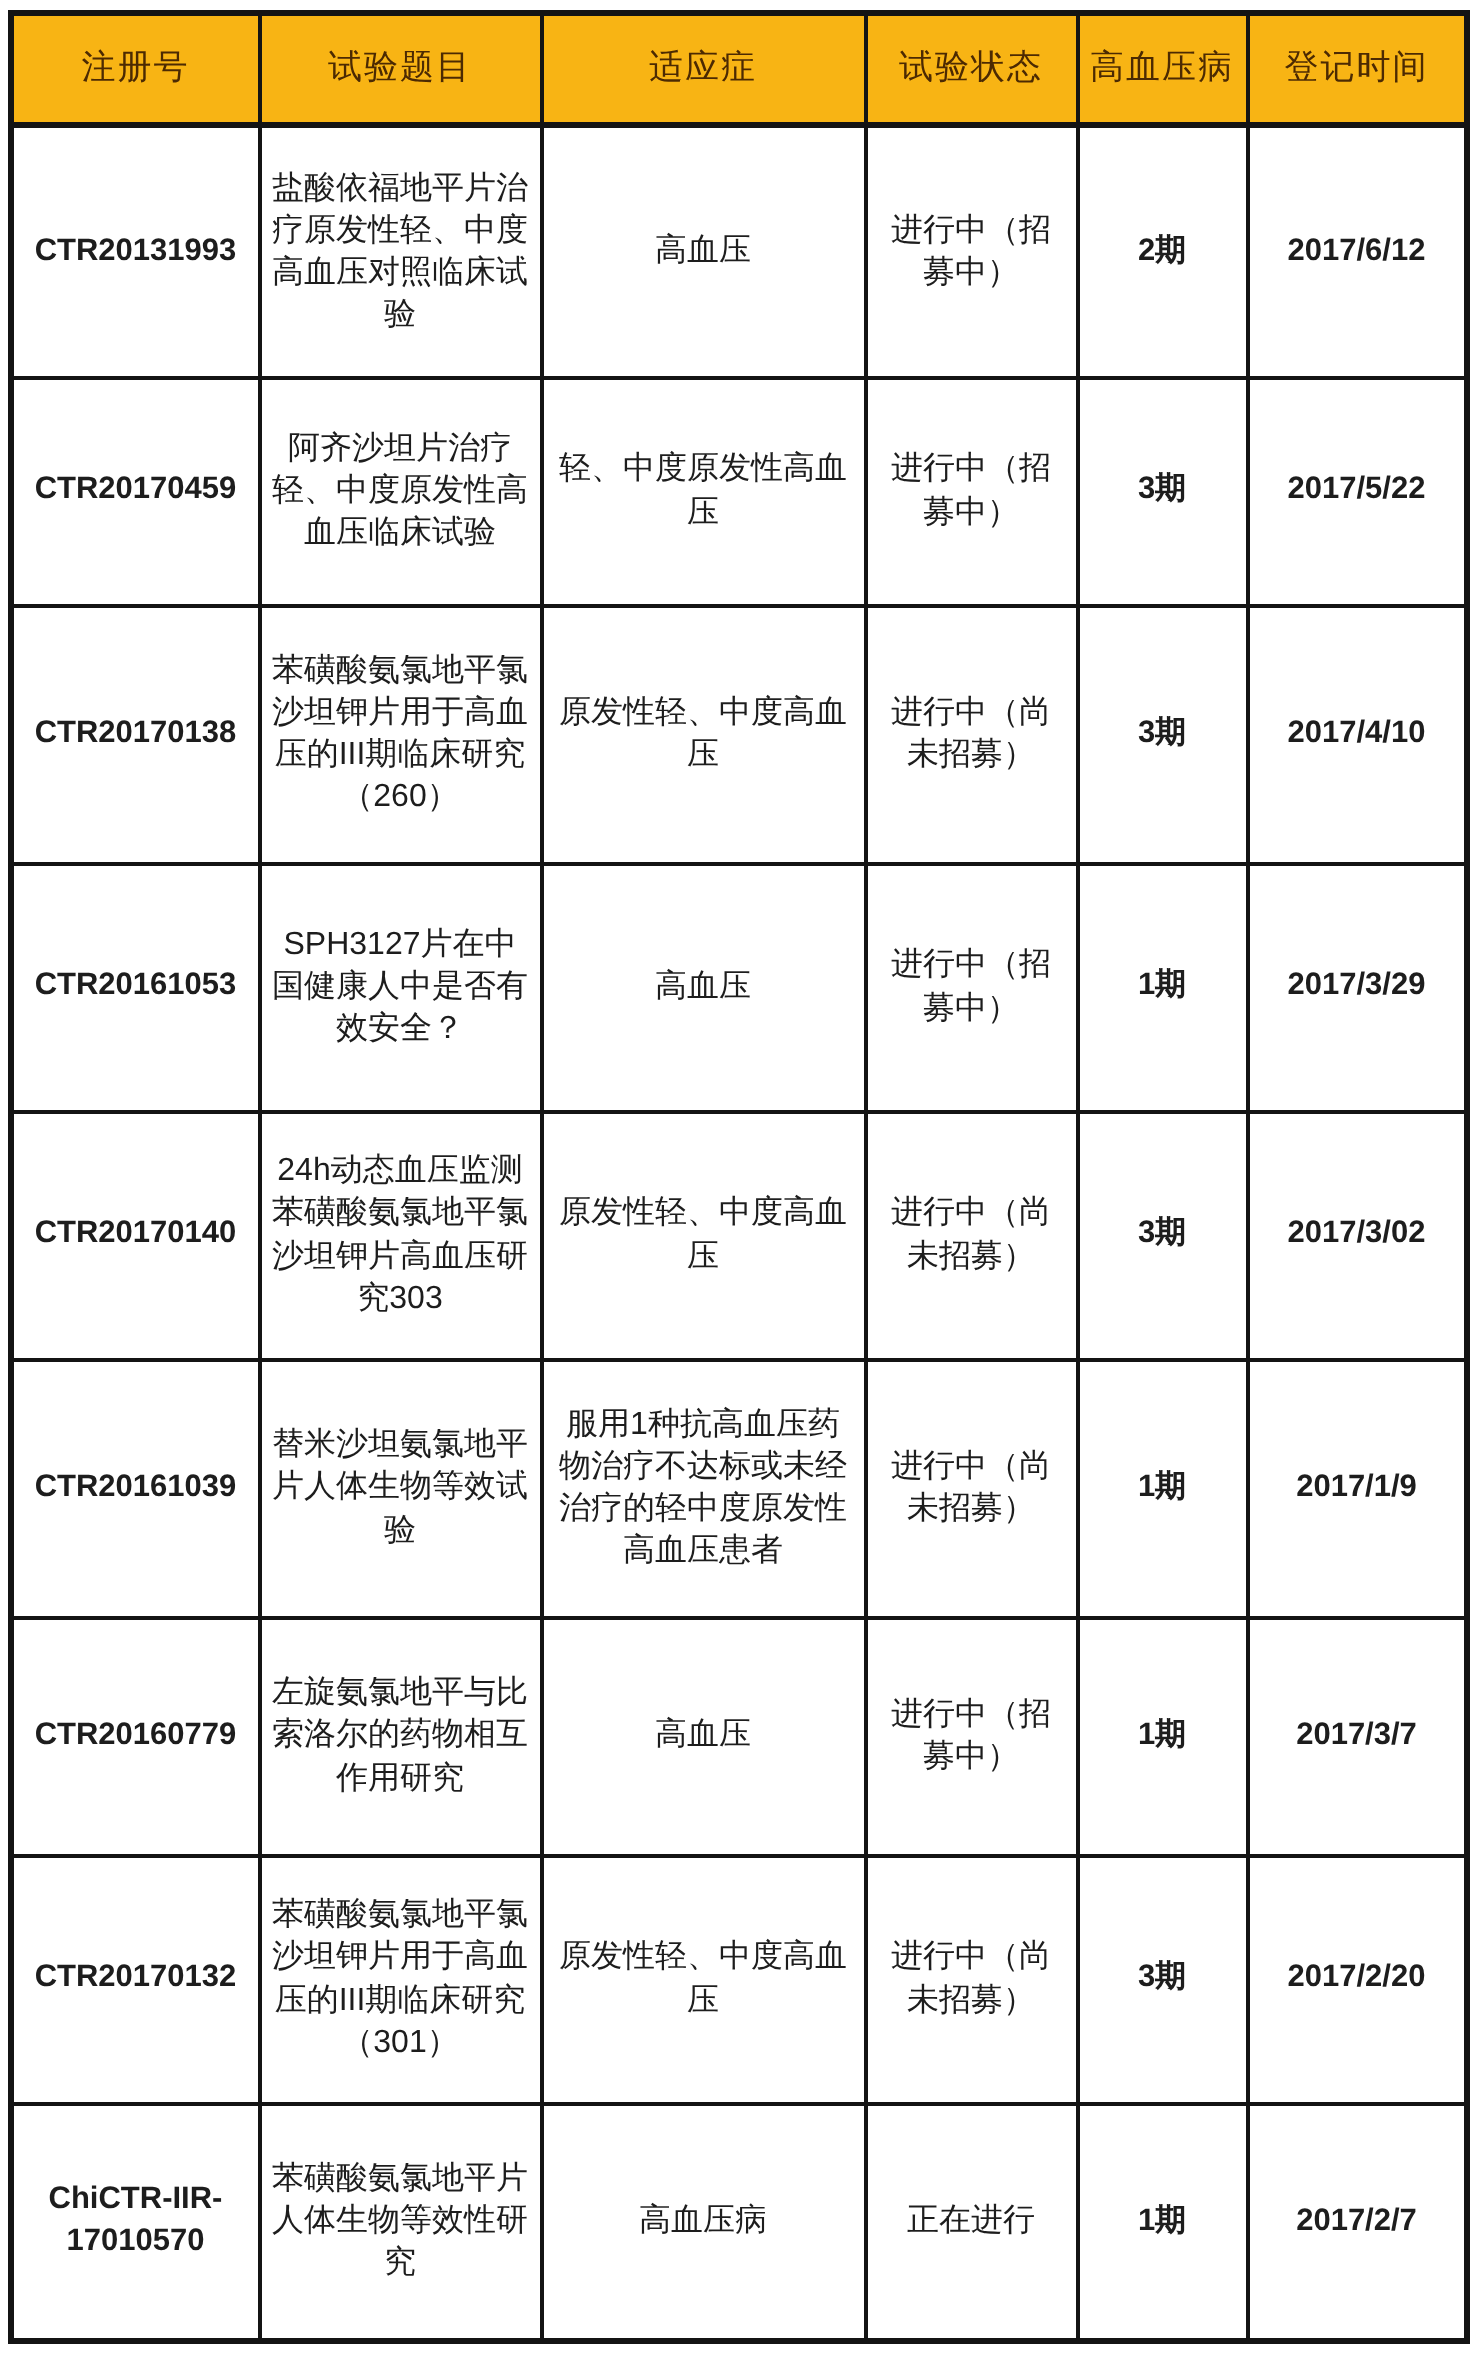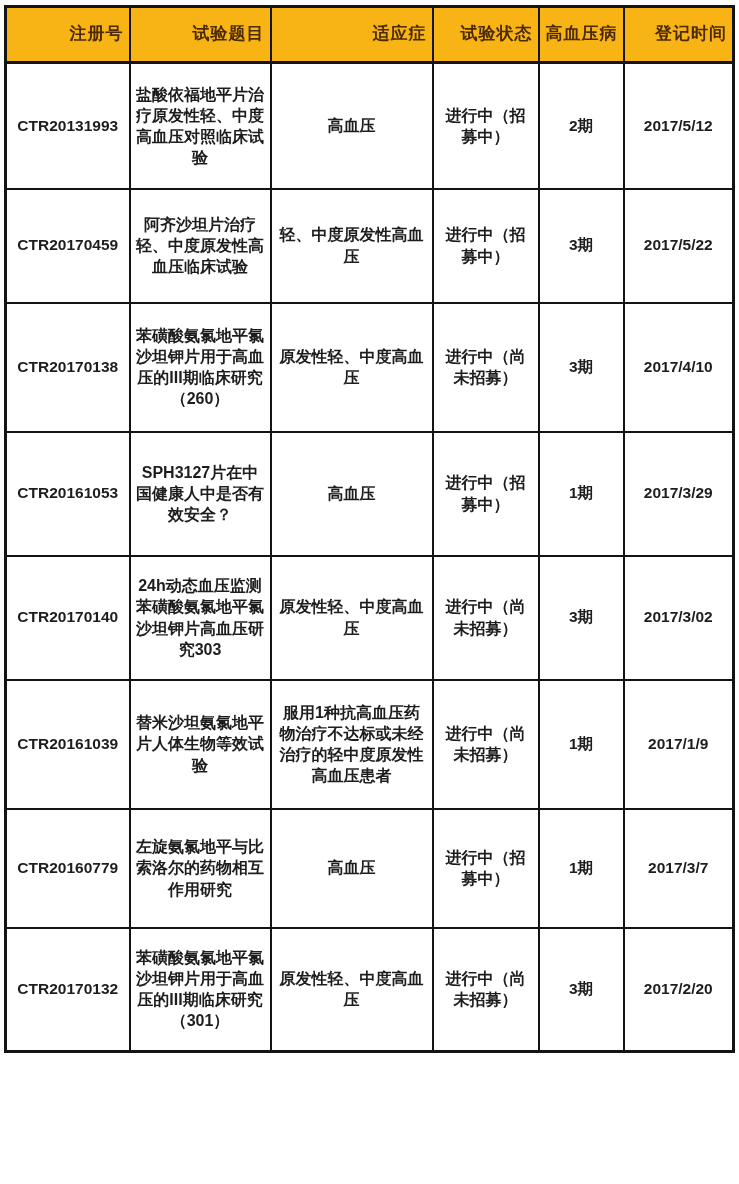--- a/index.html
+++ b/index.html
@@ -40,29 +40,27 @@
     vertical-align:middle;
     padding:4px 5px;
     line-height:1.32;
     word-break:break-word;
   }
   thead tr{height:56px;}
   thead th{
     background:var(--header-bg);
     color:var(--header-text);
     font-size:17px;
-    font-weight:bold;
+    font-weight:normal;
     border-bottom:3px solid var(--border);
     letter-spacing:1px;
-    text-align:right;
   }
   tbody td{
     background:#ffffff;
     font-size:16px;
-    font-weight:bold;
   }
   tbody td[data-name="cell-reg_no"],
   tbody td[data-name="cell-date"],
   tbody td[data-name="cell-phase"]{
     font-weight:bold;
     font-size:15.5px;
   }
   tbody tr:nth-child(1){height:126px;}
   tbody tr:nth-child(2){height:114px;}
   tbody tr:nth-child(3){height:129px;}
@@ -96,21 +94,21 @@
           <th data-name="header-cell-date">登记时间</th>
         </tr>
     </thead>
     <tbody data-name="table-body">
         <tr data-name="table-row">
           <td data-name="cell-reg_no">CTR20131993</td>
           <td data-name="cell-title">盐酸依福地平片治疗原发性轻、中度高血压对照临床试验</td>
           <td data-name="cell-indication">高血压</td>
           <td data-name="cell-status">进行中（招募中）</td>
           <td data-name="cell-phase">2期</td>
-          <td data-name="cell-date">2017/5/12</td>
+          <td data-name="cell-date">2017/6/12</td>
         </tr>
         <tr data-name="table-row">
           <td data-name="cell-reg_no">CTR20170459</td>
           <td data-name="cell-title">阿齐沙坦片治疗轻、中度原发性高血压临床试验</td>
           <td data-name="cell-indication">轻、中度原发性高血压</td>
           <td data-name="cell-status">进行中（招募中）</td>
           <td data-name="cell-phase">3期</td>
           <td data-name="cell-date">2017/5/22</td>
         </tr>
         <tr data-name="table-row">
@@ -154,15 +152,23 @@
           <td data-name="cell-date">2017/3/7</td>
         </tr>
         <tr data-name="table-row">
           <td data-name="cell-reg_no">CTR20170132</td>
           <td data-name="cell-title">苯磺酸氨氯地平氯沙坦钾片用于高血压的III期临床研究（301）</td>
           <td data-name="cell-indication">原发性轻、中度高血压</td>
           <td data-name="cell-status">进行中（尚未招募）</td>
           <td data-name="cell-phase">3期</td>
           <td data-name="cell-date">2017/2/20</td>
         </tr>
+        <tr data-name="table-row">
+          <td data-name="cell-reg_no">ChiCTR-IIR-17010570</td>
+          <td data-name="cell-title">苯磺酸氨氯地平片人体生物等效性研究</td>
+          <td data-name="cell-indication">高血压病</td>
+          <td data-name="cell-status">正在进行</td>
+          <td data-name="cell-phase">1期</td>
+          <td data-name="cell-date">2017/2/7</td>
+        </tr>
       </tbody>
   </table>
 </div>
 
 </body></html>

